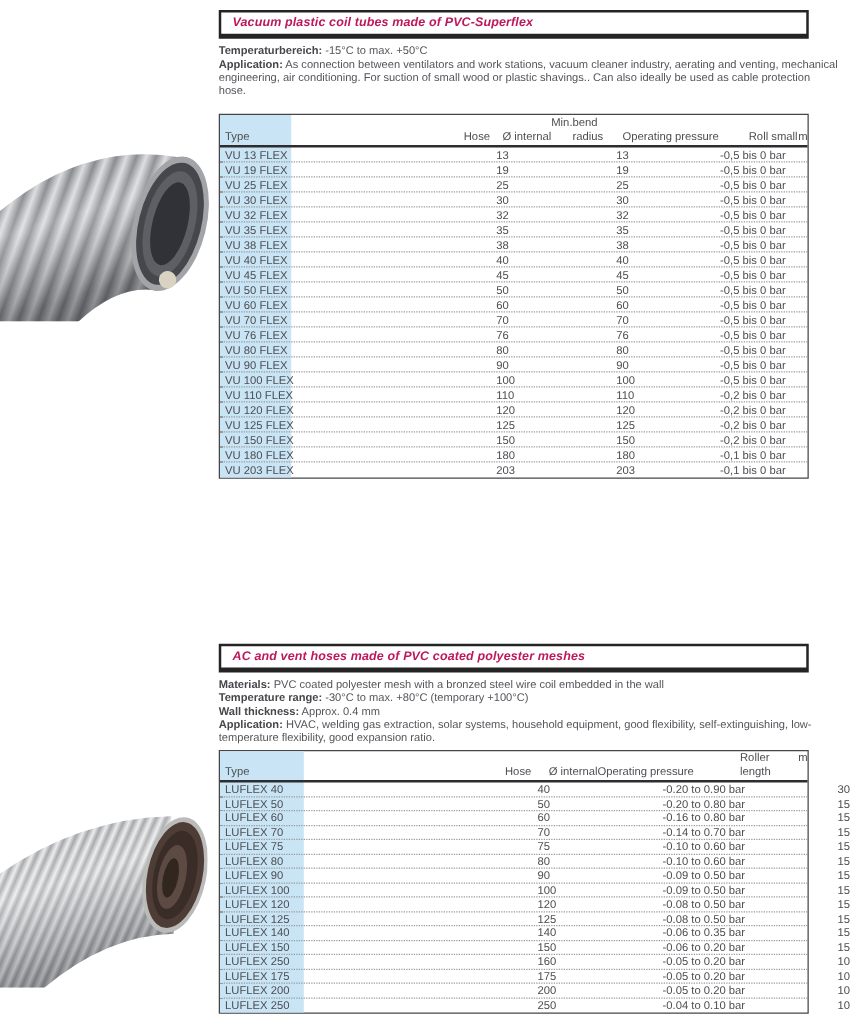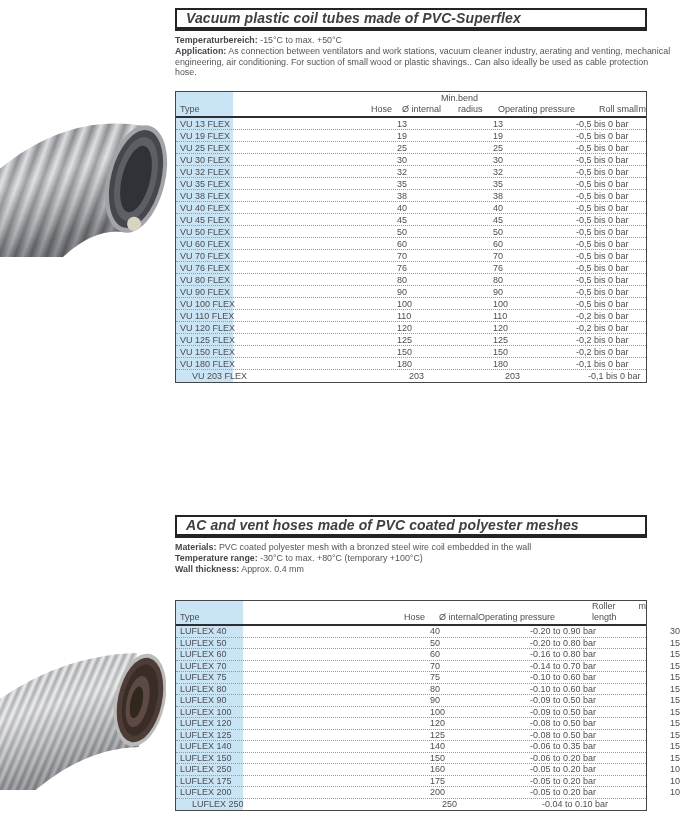--- a/index.html
+++ b/index.html
@@ -4,38 +4,38 @@
 <style>
   * { margin:0; padding:0; box-sizing:border-box; }
   html,body { width:681px; height:823px; background:#ffffff;
     font-family:"Liberation Sans", sans-serif; position:relative; overflow:hidden; }
   .page { position:absolute; inset:0; background:#fff; }
 
   
   .titlebox { position:absolute; left:175px; width:472px; height:23px;
     border:2px solid #242424; border-bottom-width:4px; background:#fff;
     display:flex; align-items:center; padding:0 0 1px 9px; }
-  .titlebox span { font-size:14px; font-weight:bold; font-style:italic; color:#404040;
+  .titlebox span { font-size:10px; font-weight:bold; font-style:italic; color:#be185d;
     letter-spacing:0.1px; }
 
   
   .info { position:absolute; left:175px; width:497px; font-size:8.9px;
     line-height:10.8px; color:#54555a; }
   .info b { color:#46474b; }
 
   
   .ptable { position:absolute; left:175px; width:472px;
     border:1.5px solid #454648; background:#fff; }
   .bluebar { position:absolute; left:0; top:0; bottom:0; background:#c9e4f4; }
   .thead { position:relative; display:grid; align-items:end;
     font-size:9px; line-height:10.4px; color:#4d4e52; padding-bottom:2px;
     border-bottom:2px solid #2d2d2f; }
   .trow { position:relative; display:grid; align-items:center;
     font-size:9px; color:#4d4e52; border-bottom:1px dotted #97999b;gap:26px; }
-  .tbody .trow:last-child { border-bottom:none;padding-left:12px; }
+  .tbody .trow:last-child { border-bottom:none; }
   .t1 .thead { height:26px; grid-template-columns:195px 70px 57px 101px 1fr; }
   .t1 .trow  { height:12px; grid-template-columns:195px 70px 57px 101px 1fr; }
   .t2 .thead { height:25px; grid-template-columns:228px 74px 114px 1fr; }
   .t2 .trow  { height:11.5px; grid-template-columns:228px 74px 114px 1fr; }
   .c1 { padding-left:4px; }
   .hc { display:flex; flex-direction:row; justify-content:space-between; }
   .hc i { font-style:normal; display:block; }
 
   .photo { position:absolute; left:0; }
 </style>
@@ -293,20 +293,21 @@
 
   <div class="titlebox" style="top:515px">
     <span>AC and vent hoses made of PVC coated polyester meshes</span>
   </div>
 
   <div class="info" style="top:542px">
 
   <p><b>Materials:</b> <span>PVC coated polyester mesh with a bronzed steel wire coil embedded in the wall</span></p>
       <p><b>Temperature range:</b> <span>-30°C to max. +80°C (temporary +100°C)</span></p>
       <p><b>Wall thickness:</b> <span>Approx. 0.4 mm</span></p>
+      <p><b>Application:</b> <span>HVAC, welding gas extraction, solar systems, household equipment, good flexibility, self-extinguishing, low-temperature flexibility, good expansion ratio.</span></p>
     </div>
 
   <div class="ptable t2" style="top:600px">
     <div class="bluebar" style="width:67px"></div>
     <div class="thead">
       <span class="c1 hc">
           <i>Type</i>
         </span>
       <span class="hc">
           <i>Hose</i>

